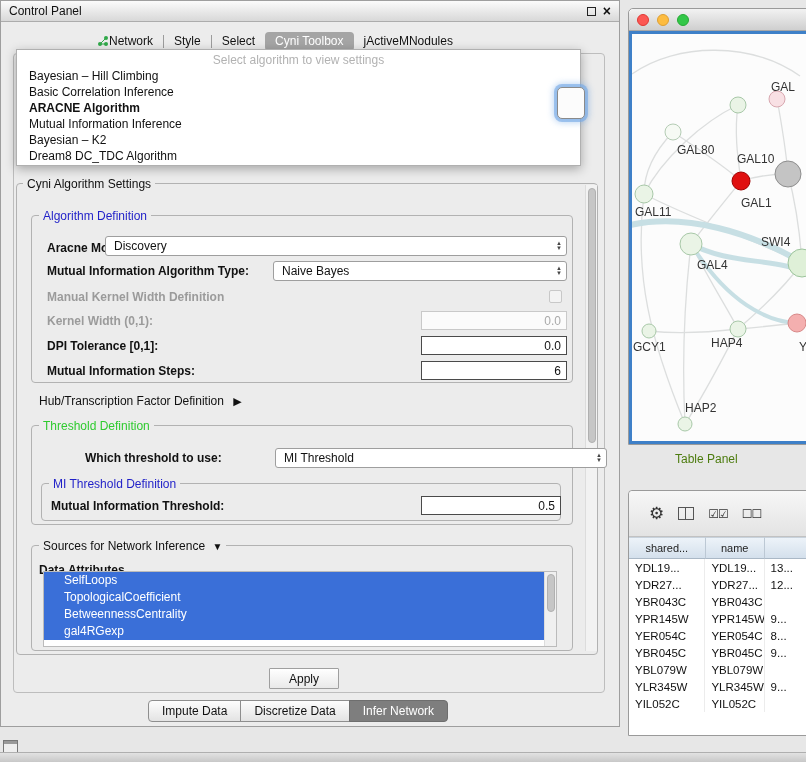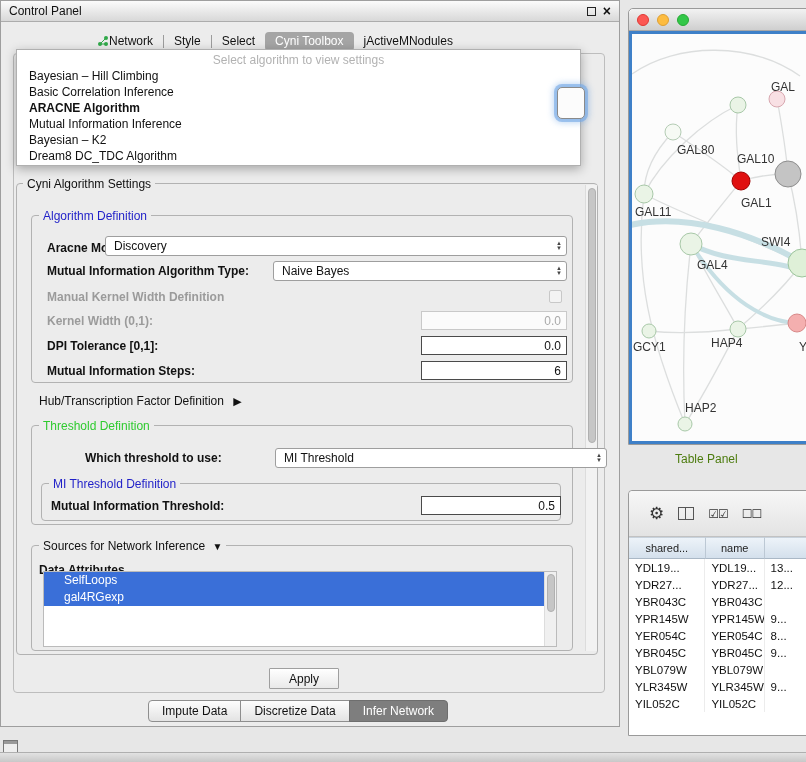--- a/index.html
+++ b/index.html
@@ -233,20 +233,22 @@
 
     <div class="abs grp" style="left:30px; top:544px; width:542px; height:106px;"></div>
     <span class="abs legend" style="left:38px; top:538px;">
       <span>Sources for Network Inference</span>
       <span style="font-size:10px; margin-left:4px;">▼</span>
     </span>
     <span class="abs lbl" style="left:38px; top:562px;">Data Attributes</span>
 
     <div class="abs attr-list" style="left:42px; top:570px; width:514px; height:76px;">
       <div class="attr-item">SelfLoops</div>
+      <div class="attr-item">TopologicalCoefficient</div>
+      <div class="attr-item">BetweennessCentrality</div>
       <div class="attr-item">gal4RGexp</div>
       <div class="attr-scroll">
         <div class="scroll-thumb" style="top:2px; height:38px;"></div>
       </div>
     </div>
 
     <div class="abs apply-btn" style="left:268px; top:667px;">
       <span>Apply</span>
     </div>
 

